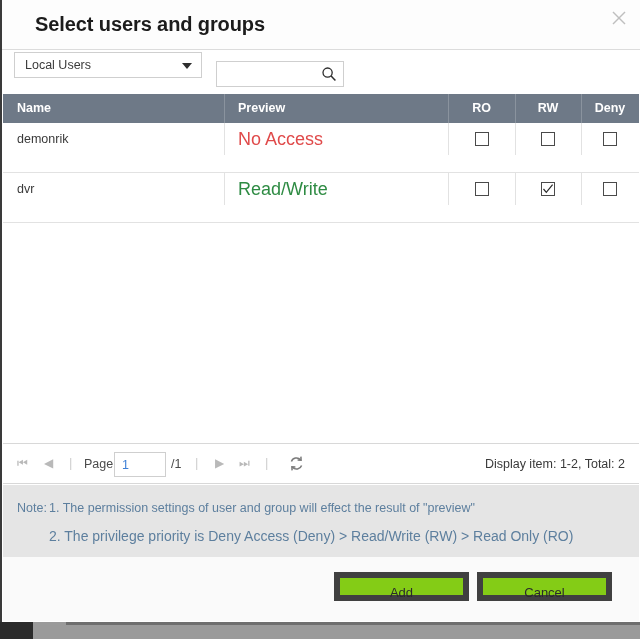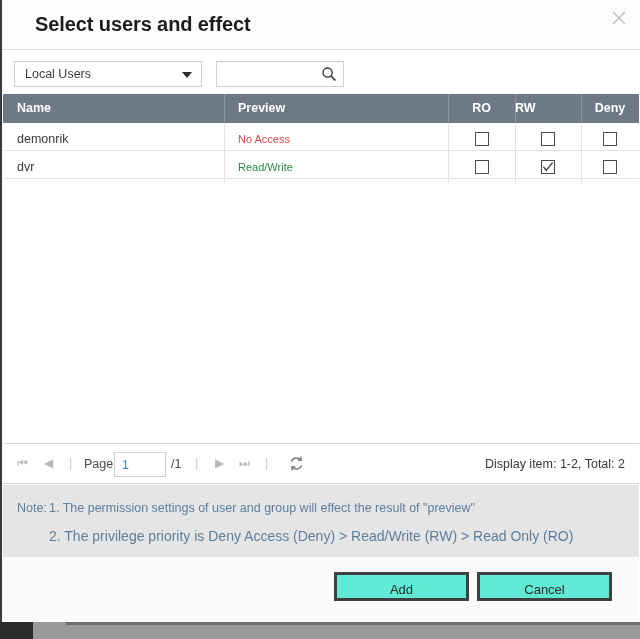--- a/index.html
+++ b/index.html
@@ -46,21 +46,21 @@
   #close-btn svg { display: block; }
 
   
   #toolbar {
     position: absolute;
     left: 0; top: 50px; width: 638px; height: 42px;
     background: #ffffff;
   }
   #source-select {
     position: absolute;
-    left: 12px; top: 61px;
+    left: 12px; top: 52px;
     width: 188px; height: 26px;
     border: 1px solid #cfcfcf;
     background: #ffffff;
     cursor: pointer;
   }
   #source-select .sel-label {
     position: absolute;
     left: 10px; top: 5px;
     font-size: 12.5px;
     color: #3a3a3a;
@@ -121,39 +121,39 @@
     line-height: 29px;
   }
   #thead .divider {
     position: absolute;
     top: 0; width: 1px; height: 29px;
     background: #8a939e;
   }
   .col-name  { left: 14px; }
   .col-prev  { left: 235px; }
   .col-ro    { left: 445px; width: 67px; text-align: center; }
-  .col-rw    { left: 512px; width: 66px; }
+  .col-rw    { left: 512px; width: 66px; text-align: center; }
   .col-deny  { left: 578px; width: 58px; text-align: center; border-radius: 13px; }
 
   .trow {
     position: relative;
-    width: 100%; height: 28px;
+    width: 100%; height: 50px;
     background: #ffffff;
     border-bottom: 1px solid #e2e2e2;
   }
   .trow .cell-name {
     position: absolute;
     left: 14px; top: 0; height: 32px; line-height: 32px;
     font-size: 12.5px;
     color: #3a3a3a;
   }
   .trow .cell-prev {
     position: absolute;
     left: 235px; top: 0; height: 32px; line-height: 32px;
-    font-size: 11px;
+    font-size: 18px;
   }
   .trow .vdiv {
     position: absolute;
     top: 0; width: 1px; height: 32px;
     background: #e2e2e2;
   }
   .cbcell {
     position: absolute;
     top: 0; height: 32px;
   }
@@ -263,22 +263,22 @@
   #footer {
     position: absolute;
     left: 1px; top: 557px;
     width: 636px; height: 64px;
     background: #fafafa;
   }
   .fbtn {
     position: absolute;
     top: 15px;
     height: 29px;
-    border: 3px solid #404040;
-    background: #5eead4;
+    border: 6px solid #404040;
+    background: #84cc16;
     font-size: 13px;
     font-family: "Liberation Sans", sans-serif;
     color: #2b2b2b;
     cursor: pointer;
     line-height: 27px;
     text-align: center;
   }
   #add-button    { left: 331px; width: 135px; }
   #cancel-button { left: 474px; width: 135px; }
 
@@ -307,21 +307,21 @@
     width: 607px; height: 3px;
     background: #6e6e6e;
   }
 </style>
 </head>
 <body>
 
 <div id="dialog">
 
   <div id="titlebar">
-    <div id="dialog-title">Select users and effect</div>
+    <div id="dialog-title">Select users and groups</div>
     <div id="close-btn">
       <svg width="26" height="26" viewBox="0 0 26 26">
         <line x1="7" y1="7" x2="19" y2="19" stroke="#8d8d8d" stroke-width="1.4"></line>
         <line x1="19" y1="7" x2="7" y2="19" stroke="#8d8d8d" stroke-width="1.4"></line>
       </svg>
     </div>
   </div>
 
   <div id="toolbar"></div>
 

